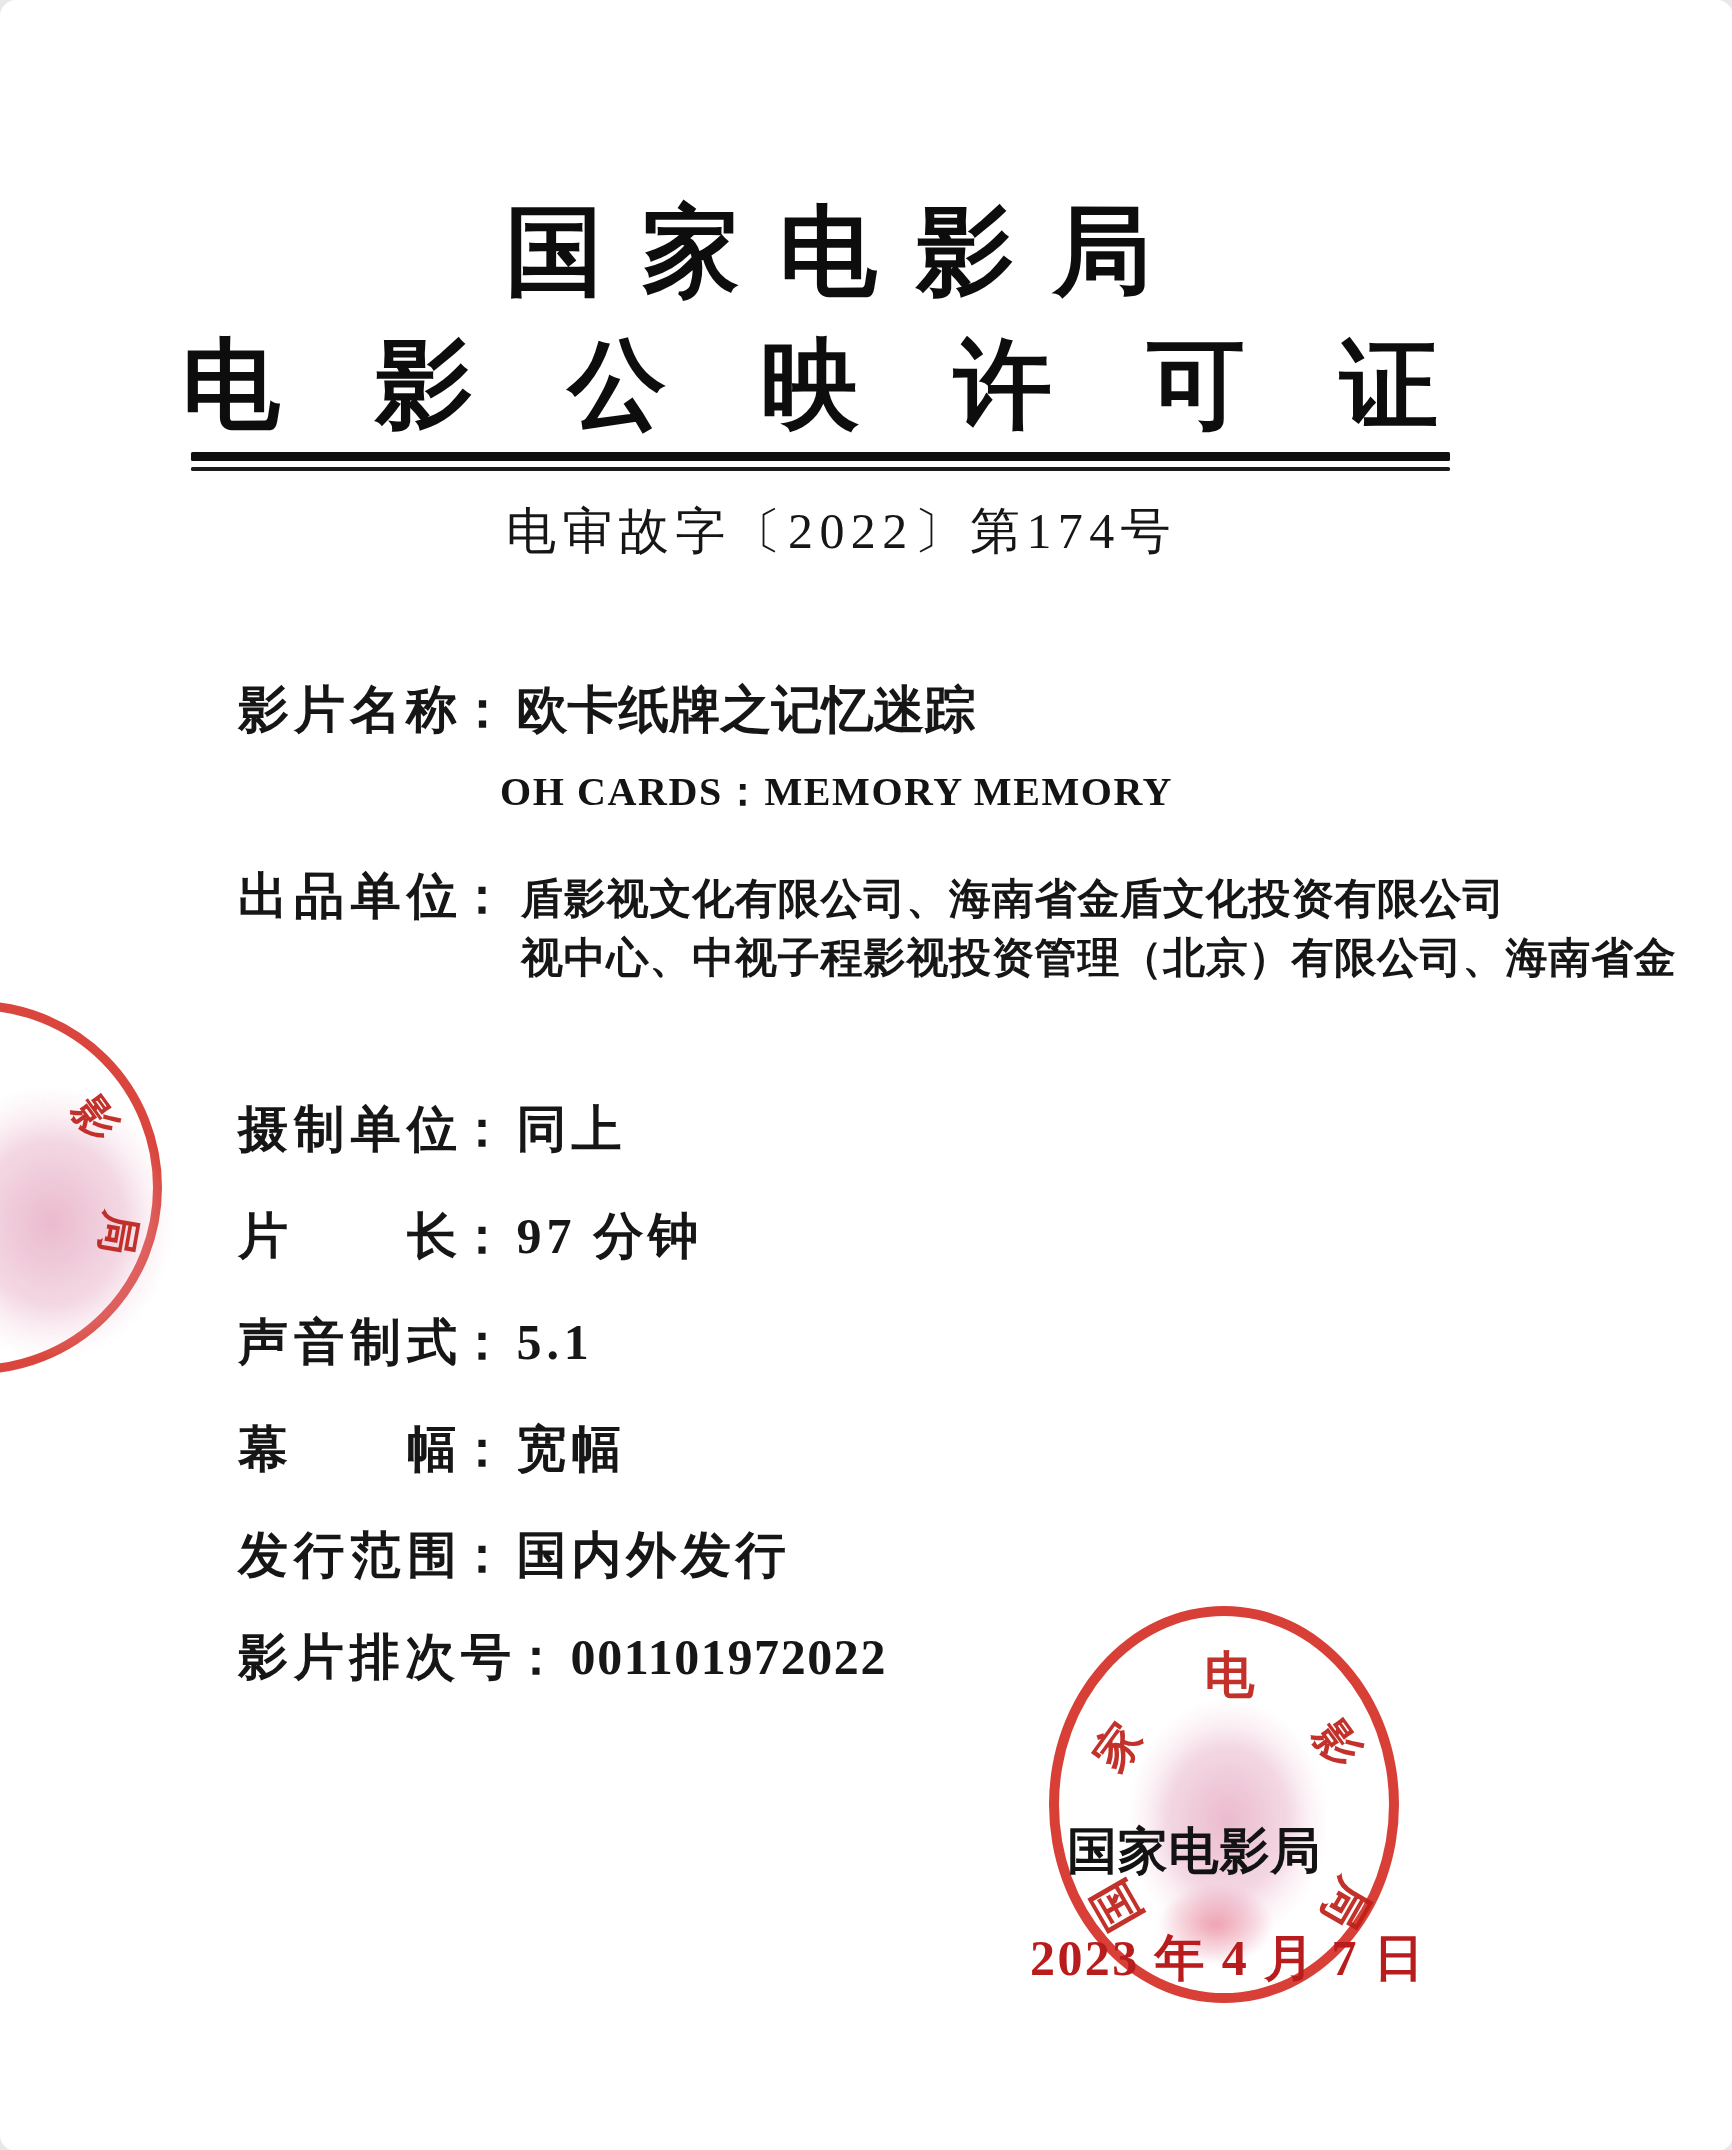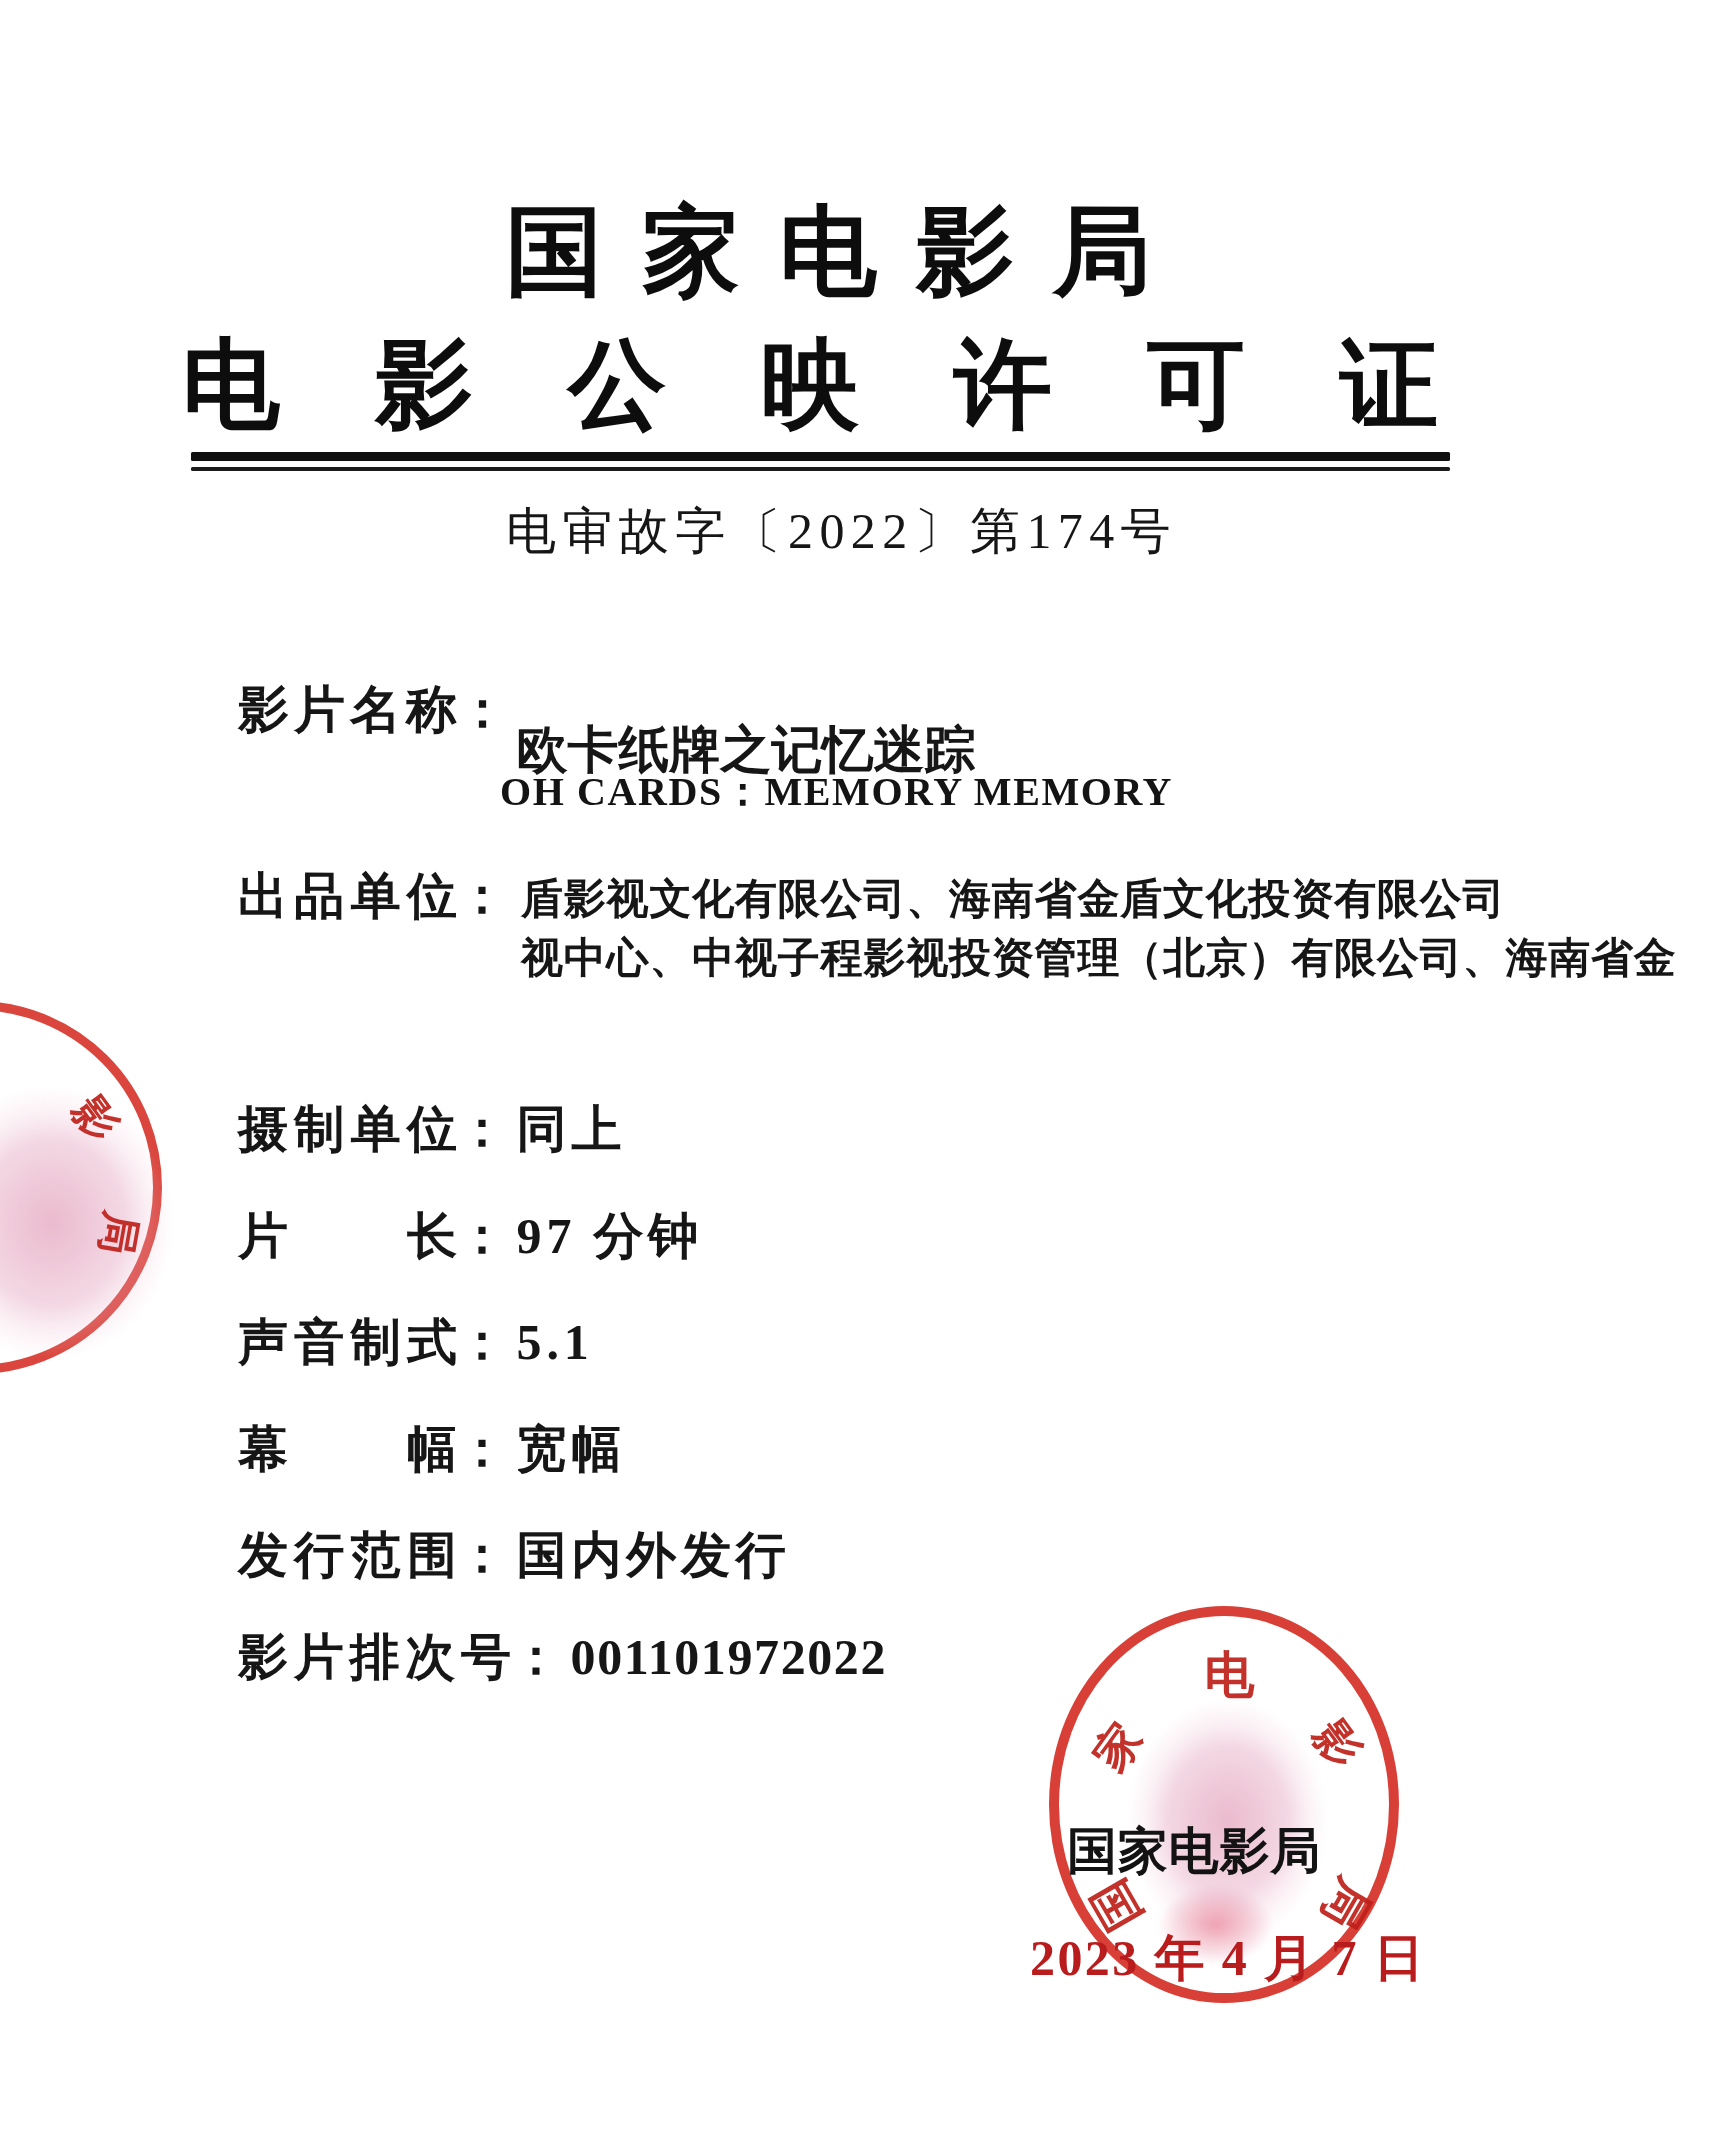--- a/index.html
+++ b/index.html
@@ -3,20 +3,21 @@
 <meta charset="utf-8">
 <style>
   html,body{margin:0;padding:0;background:#e8e8e8;}
   .page{
     position:relative;
     width:1733px;height:2151px;
     background:#ffffff;
     overflow:hidden;
     font-family:"Liberation Serif","DejaVu Serif",serif;
     color:#1a1a1a;
+    border-radius:16px;
   }
   
   .agency-title{
     position:absolute;left:505px;top:201px;
     font-size:98px;line-height:103px;font-weight:900;
     letter-spacing:39px;white-space:nowrap;color:#0d0d0d;
   }
   .doc-title{
     position:absolute;left:182px;top:334px;
     font-size:98px;line-height:103px;font-weight:900;
@@ -38,21 +39,21 @@
     white-space:nowrap;color:#161616;
   }
   .row .label{
     display:inline-flex;justify-content:space-between;
     width:219px;flex:none;
   }
   .row .label-wide{width:273px;}
   .row .colon{flex:none;width:50px;}
   .row .value{margin-left:9.6px;letter-spacing:4.8px;}
   .film-name-row{font-size:51px;line-height:55px;}
-  .film-name-row .value{letter-spacing:0px;margin-top:40px;}
+  .film-name-row .value{letter-spacing:0px;}
   .english-row{
     position:absolute;left:500px;top:770px;
     font-size:40px;line-height:43px;font-weight:700;
     letter-spacing:1.6px;white-space:nowrap;color:#141414;
   }
   .producer-value{
     position:absolute;left:521px;top:870px;
     width:1125px;
     font-size:42px;line-height:59px;font-weight:700;
     color:#161616;letter-spacing:0.8px;

